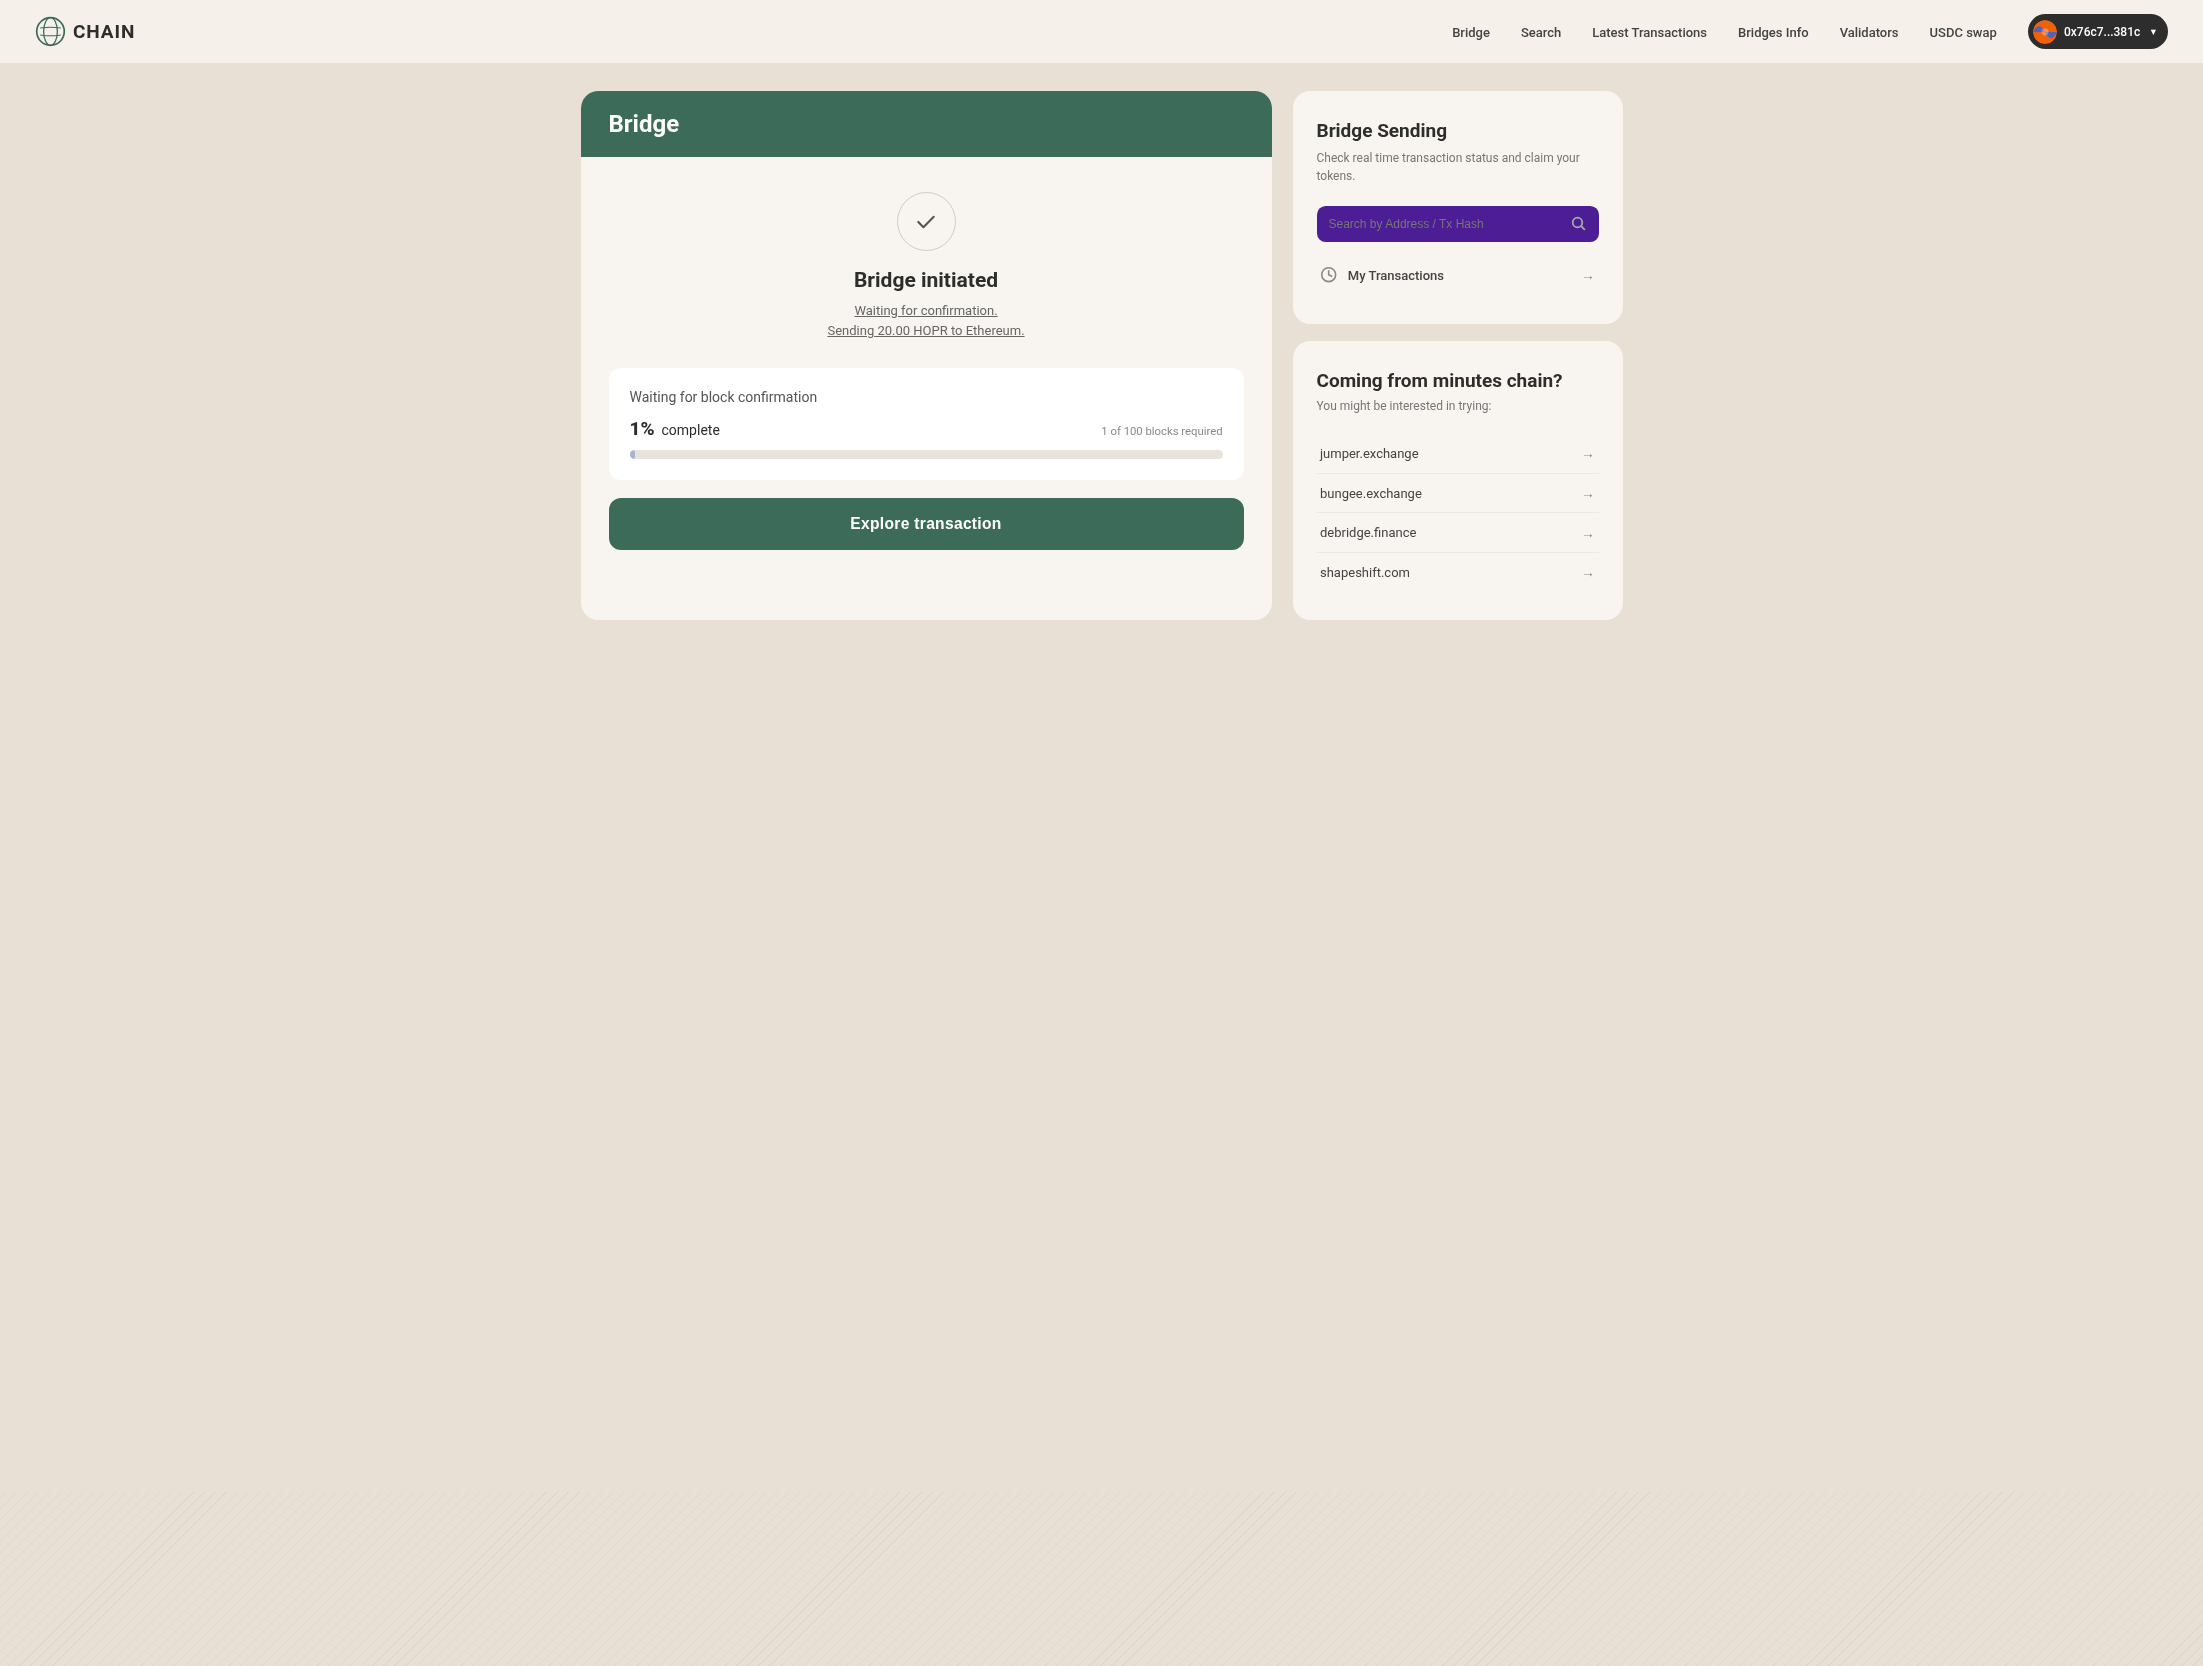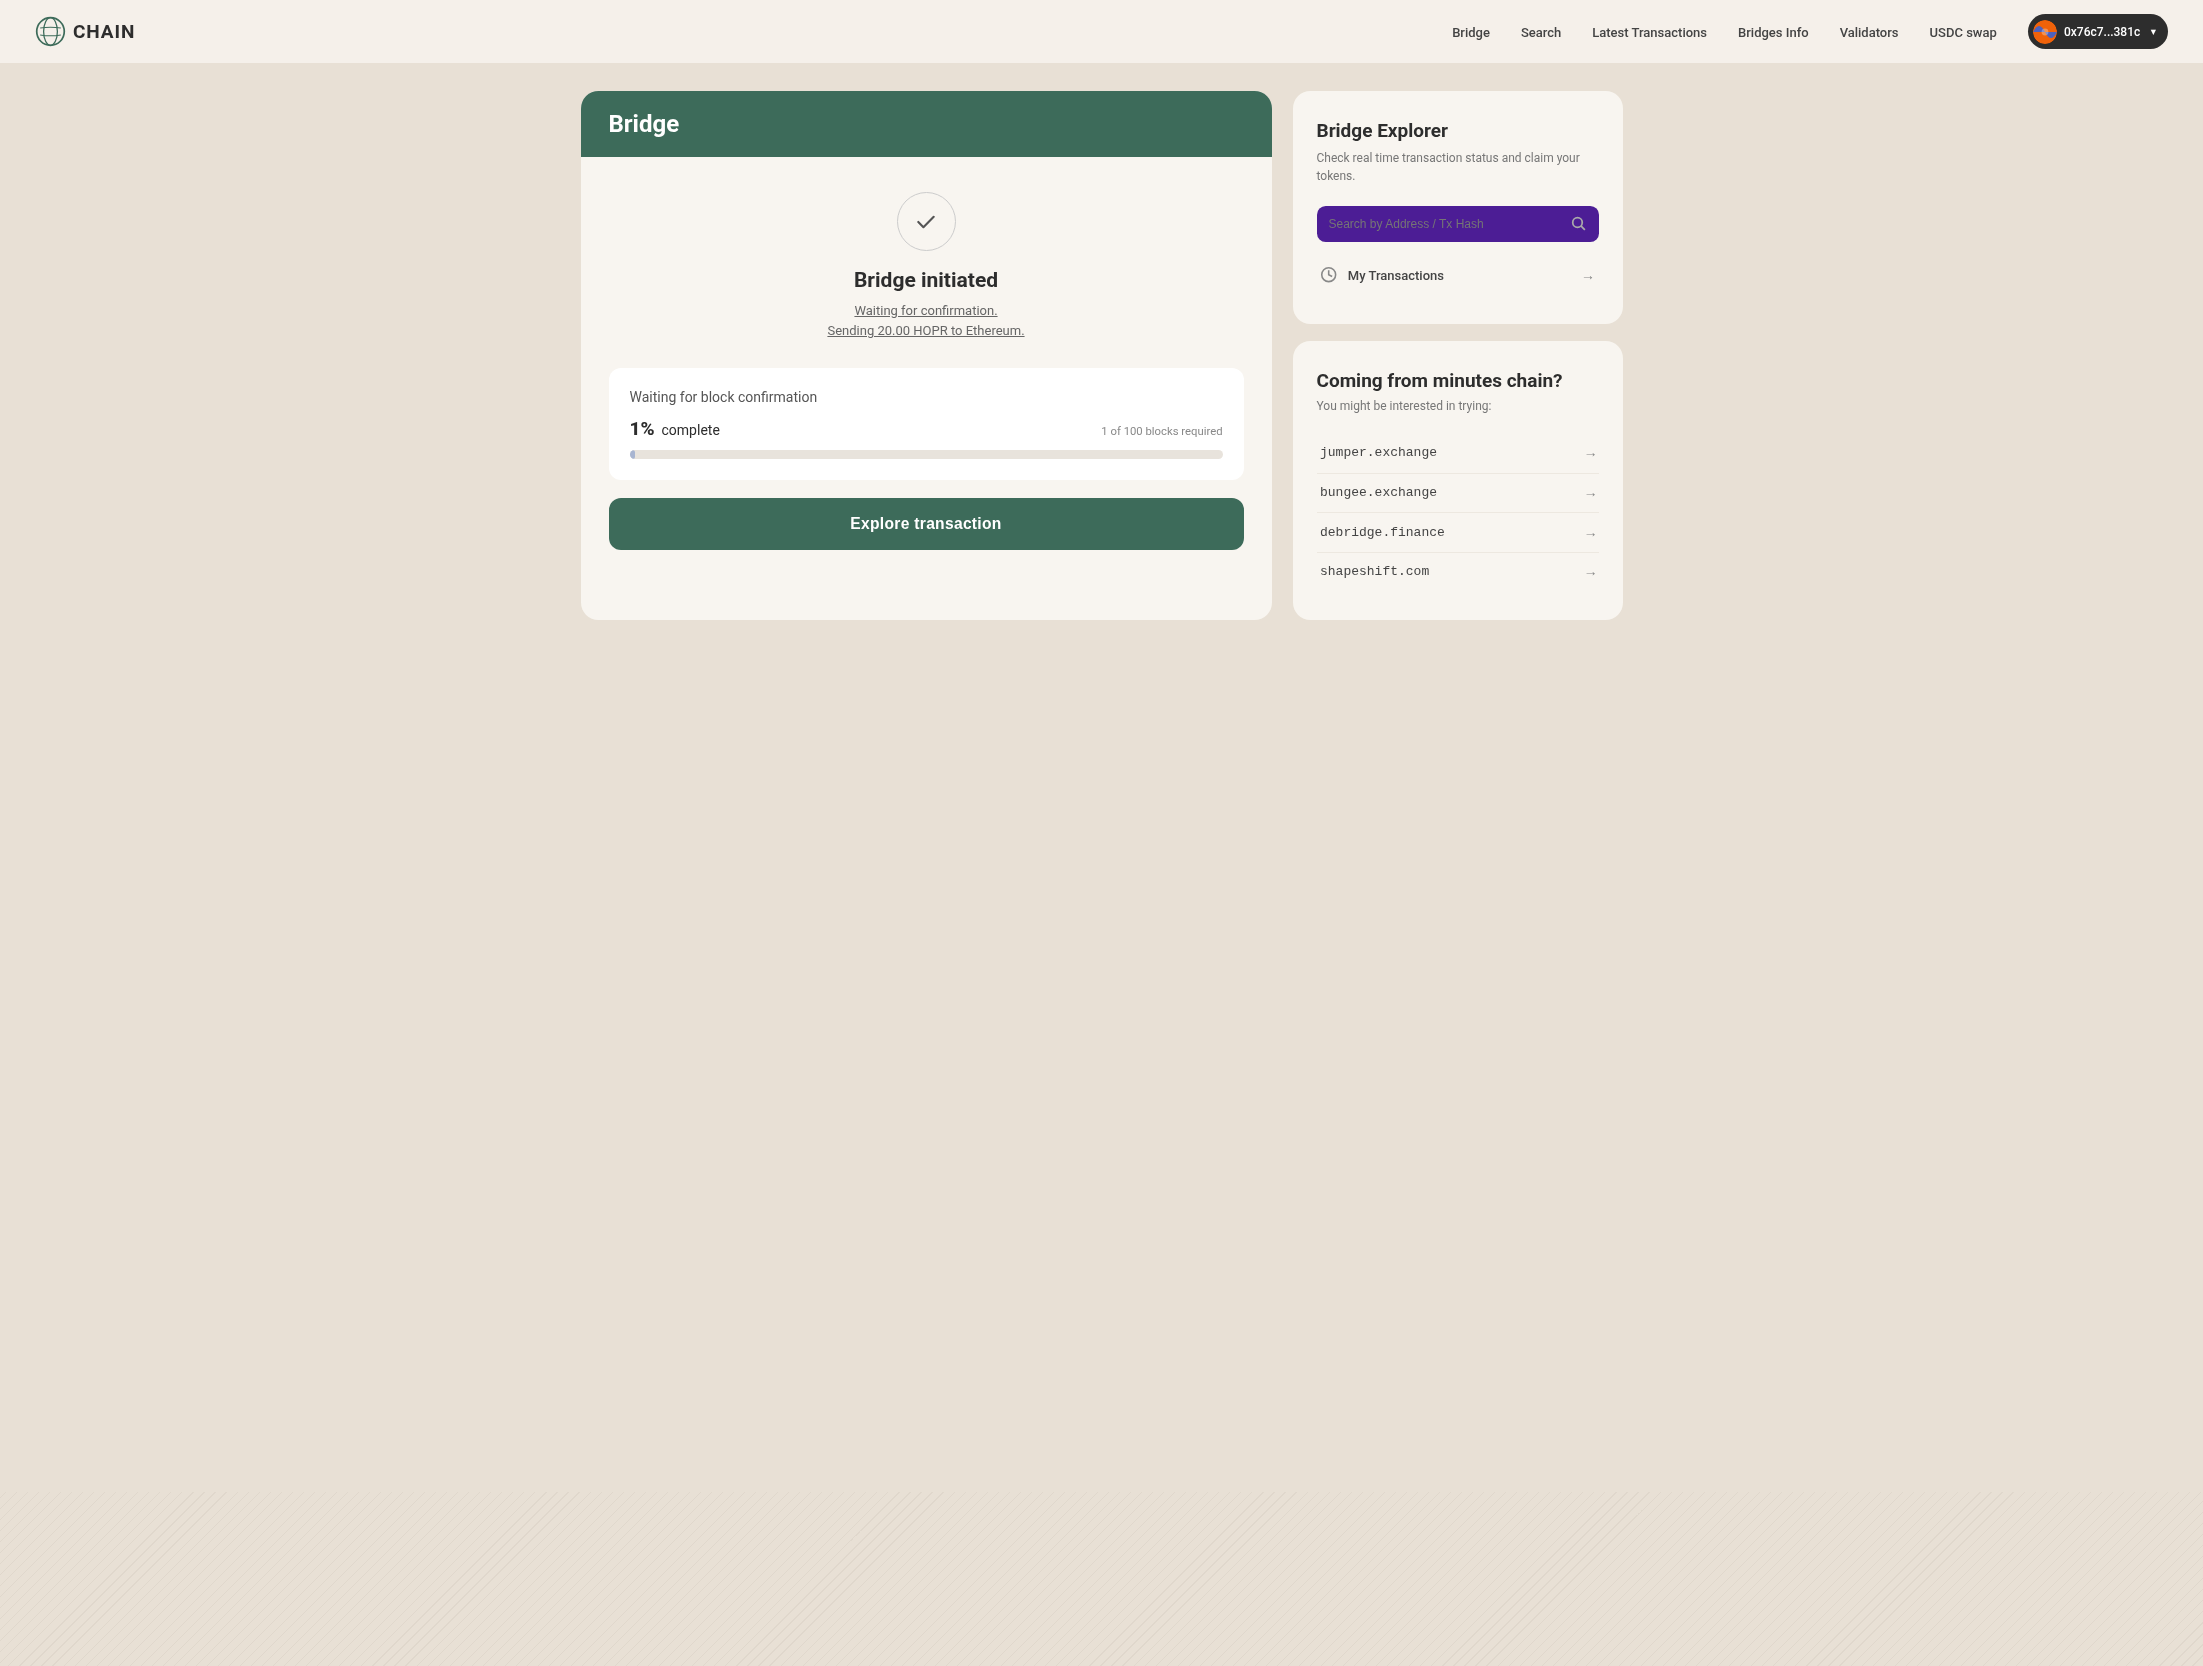--- a/index.html
+++ b/index.html
@@ -324,26 +324,25 @@
       color: #2d2d2d;
       margin-bottom: 7px;
     }
     .chains-card p {
       font-size: 12px;
       color: #777;
       margin-bottom: 21px;
     }
     .chain-link {
       display: flex;
-      align-items: flex-start;
+      align-items: center;
       justify-content: space-between;
       padding: 11.3px 3.5px;
       border-bottom: 0.9px solid #ede8e0;
       cursor: pointer;
-      font-family: Liberation Mono, monospace;
     }
     .chain-link:last-child {
       border-bottom: none;
     }
     .chain-link span {
       font-size: 13px;
       color: #444;
     }
     .chain-link .chain-arrow {
       color: #888;
@@ -443,21 +442,21 @@
       </div>
 
 
       <button class="explore-btn">Explore transaction</button>
     </div>
   </div>
 
   <div class="right-column">
 
     <div class="explorer-card">
-      <h2>Bridge Explorer</h2>
+      <h2>Bridge Sending</h2>
       <p>Check real time transaction status and claim your tokens.</p>
 
       <div class="search-box">
         <input type="text" placeholder="Search by Address / Tx Hash" style="">
         <svg viewBox="0 0 18 18">
           <circle cx="7.5" cy="7.5" r="5.5"></circle>
           <line x1="11.5" y1="11.5" x2="16" y2="16"></line>
         </svg>
       </div>
 

